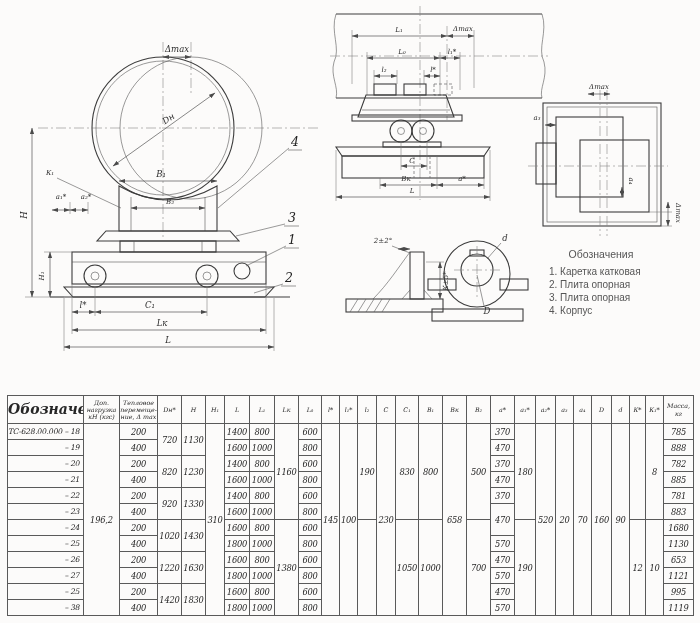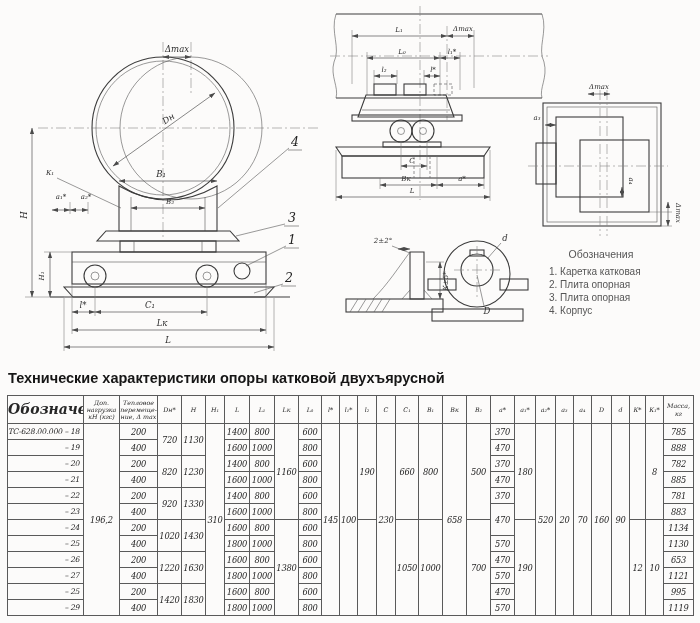--- a/index.html
+++ b/index.html
@@ -236,21 +236,20 @@
 
   <g>
     <text class="legendtitle" x="601" y="258">Обозначения</text>
     <text class="legenditem" x="549" y="275">1. Каретка катковая</text>
     <text class="legenditem" x="549" y="288">2. Плита опорная</text>
     <text class="legenditem" x="549" y="301">3. Плита опорная</text>
     <text class="legenditem" x="549" y="314">4. Корпус</text>
   </g>
 </svg>
 
-<div class="title">Технические характеристики опоры катковой двухъярусной</div>
 
 <div class="tblwrap">
   <table id="spec-table">
         <colgroup>
           <col style="width: 76px;">
           <col style="width: 36px;">
           <col style="width: 38px;">
           <col style="width: 24px;">
           <col style="width: 24px;">
           <col style="width: 19px;">
@@ -323,21 +322,21 @@
             <td rowspan="2">1130</td>
             <td rowspan="12">310</td>
             <td>1400</td>
             <td>800</td>
             <td rowspan="6">1160</td>
             <td>600</td>
             <td rowspan="12">145</td>
             <td rowspan="12">100</td>
             <td rowspan="6">190</td>
             <td rowspan="12">230</td>
-            <td rowspan="6">660</td>
+            <td rowspan="6">830</td>
             <td rowspan="6">800</td>
             <td rowspan="12">658</td>
             <td rowspan="6">500</td>
             <td>370</td>
             <td rowspan="6">180</td>
             <td rowspan="12">520</td>
             <td rowspan="12">20</td>
             <td rowspan="12">70</td>
             <td rowspan="12">160</td>
             <td rowspan="12">90</td>
@@ -403,21 +402,21 @@
             <td>800</td>
             <td rowspan="6">1380</td>
             <td>600</td>
             <td rowspan="6"></td>
             <td rowspan="6">1050</td>
             <td rowspan="6">1000</td>
             <td rowspan="6">700</td>
             <td rowspan="6">190</td>
             <td rowspan="6">12</td>
             <td rowspan="6">10</td>
-            <td>1134</td>
+            <td>1680</td>
           </tr>
           <tr>
             <td class="designation">– 25</td>
             <td>400</td>
             <td>1800</td>
             <td>1000</td>
             <td>800</td>
             <td>570</td>
             <td>1130</td>
           </tr>
@@ -446,21 +445,21 @@
             <td>200</td>
             <td rowspan="2">1420</td>
             <td rowspan="2">1830</td>
             <td>1600</td>
             <td>800</td>
             <td>600</td>
             <td>470</td>
             <td>995</td>
           </tr>
           <tr>
-            <td class="designation">– 29</td>
+            <td class="designation">– 38</td>
             <td>400</td>
             <td>1800</td>
             <td>1000</td>
             <td>800</td>
             <td>570</td>
             <td>1119</td>
           </tr>
         </tbody>
       </table>
 </div>

